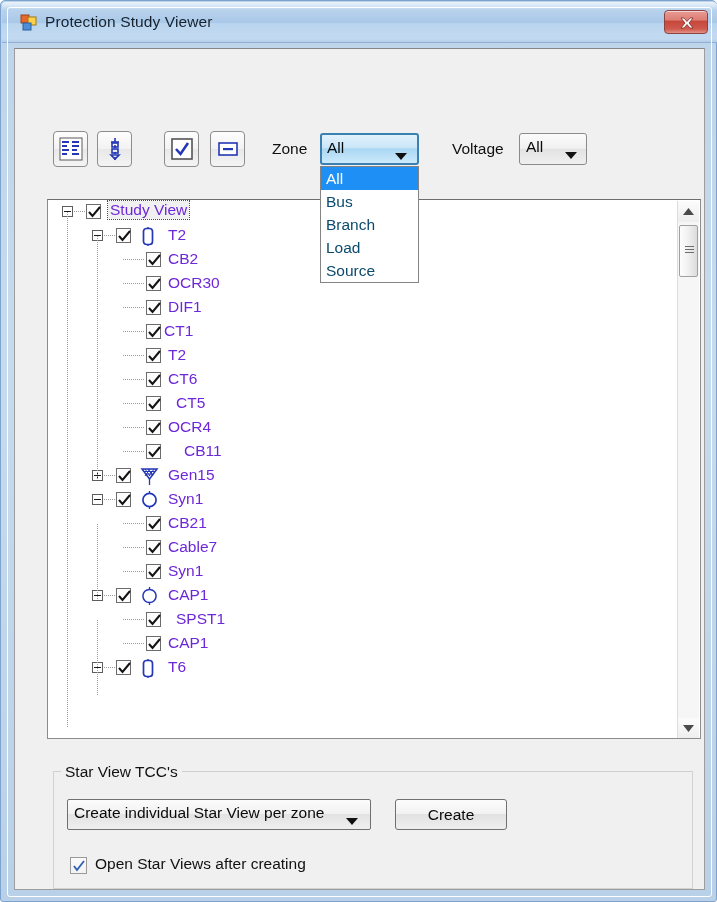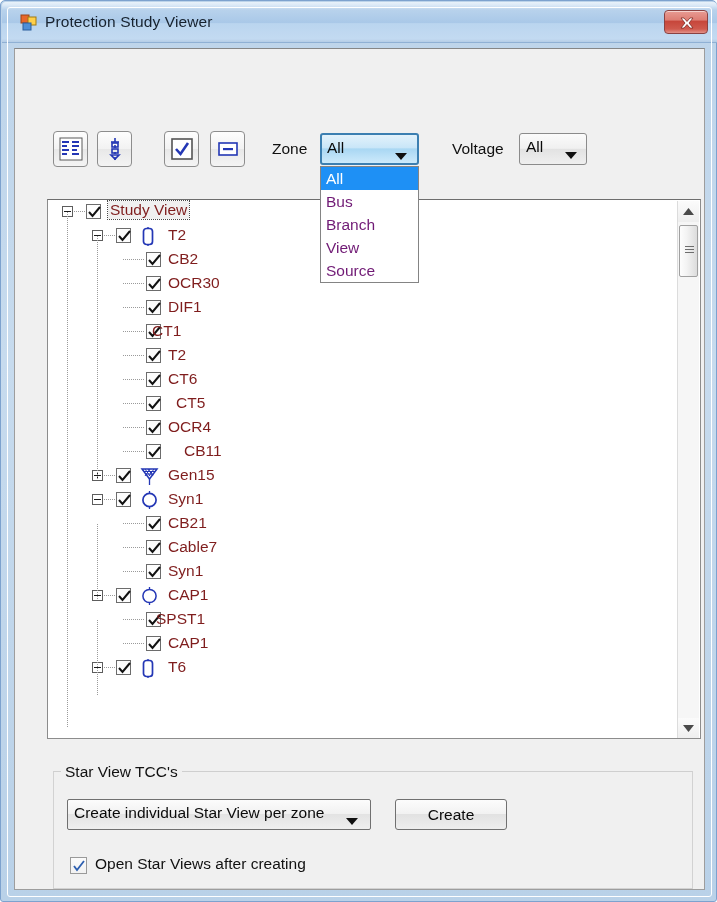--- a/index.html
+++ b/index.html
@@ -157,21 +157,21 @@
     box-sizing: border-box;
     background: #ffffff;
     border: 1px solid #848484;
     z-index: 40;
   }
   #zone-dropdown .opt {
     height: 23px;
     line-height: 23px;
     padding-left: 5px;
     font-size: 15.5px;
-    color: #701a75;
+    color: #0c4a6e;
     white-space: nowrap;
     cursor: default;
   }
   #zone-dropdown .opt.sel {
     background: #1e90f5;
     color: #ffffff;
   }
 
   
   #tree-panel {
@@ -192,21 +192,21 @@
   }
   .trow {
     position: relative;
     height: 24px;
     white-space: nowrap;
   }
   .trow .lbl {
     position: absolute;
     top: 2px;
     font-size: 15.5px;
-    color: #7f1d1d;
+    color: #6d28d9;
     white-space: nowrap;
   }
   .trow .lbl.focused {
     outline: 1px dotted #4a4a4a;
     background: #f0f0f0;
     padding: 0 2px;
     top: 1px;
   }
   .expander {
     position: absolute;
@@ -445,21 +445,21 @@
         <svg width="12" height="8" viewBox="0 0 12 8">
             <path d="M0 0 L12 0 L6 7 Z" fill="#101010"></path>
           </svg>
       </span>
     </div>
 
     <div id="zone-dropdown">
         <div class="opt sel">All</div>
         <div class="opt">Bus</div>
         <div class="opt">Branch</div>
-        <div class="opt">View</div>
+        <div class="opt">Load</div>
         <div class="opt">Source</div>
       </div>
 
     <div id="tree-panel">
       <div id="tree-rows">
           <div class="trow">
             <span class="expander " style="left:14px"></span>
             <span class="hline" style="left:26px;top:11px;width:11px"></span>
             <span class="cbx" style="left:38px">
               <svg width="13" height="13" viewBox="0 0 13 13">
@@ -510,21 +510,21 @@
             </span>
             <span class="lbl" style="left:120px">DIF1</span>
           </div>
           <div class="trow">
             <span class="hline" style="left:75px;top:11px;width:22px"></span>
             <span class="cbx" style="left:98px">
               <svg width="13" height="13" viewBox="0 0 13 13">
                 <path d="M1 6 L4.5 10 L12 1" fill="none" stroke="#121212" stroke-width="2"></path>
               </svg>
             </span>
-            <span class="lbl" style="left:104px">CT1</span>
+            <span class="lbl" style="left:116px">CT1</span>
           </div>
           <div class="trow">
             <span class="hline" style="left:75px;top:11px;width:22px"></span>
             <span class="cbx" style="left:98px">
               <svg width="13" height="13" viewBox="0 0 13 13">
                 <path d="M1 6 L4.5 10 L12 1" fill="none" stroke="#121212" stroke-width="2"></path>
               </svg>
             </span>
             <span class="lbl" style="left:120px">T2</span>
           </div>
@@ -643,21 +643,21 @@
               </svg></span>
             <span class="lbl" style="left:120px">CAP1</span>
           </div>
           <div class="trow">
             <span class="hline" style="left:75px;top:11px;width:22px"></span>
             <span class="cbx" style="left:98px">
               <svg width="13" height="13" viewBox="0 0 13 13">
                 <path d="M1 6 L4.5 10 L12 1" fill="none" stroke="#121212" stroke-width="2"></path>
               </svg>
             </span>
-            <span class="lbl" style="left:108px">SPST1</span>
+            <span class="lbl" style="left:128px">SPST1</span>
           </div>
           <div class="trow">
             <span class="hline" style="left:75px;top:11px;width:22px"></span>
             <span class="cbx" style="left:98px">
               <svg width="13" height="13" viewBox="0 0 13 13">
                 <path d="M1 6 L4.5 10 L12 1" fill="none" stroke="#121212" stroke-width="2"></path>
               </svg>
             </span>
             <span class="lbl" style="left:120px">CAP1</span>
           </div>

